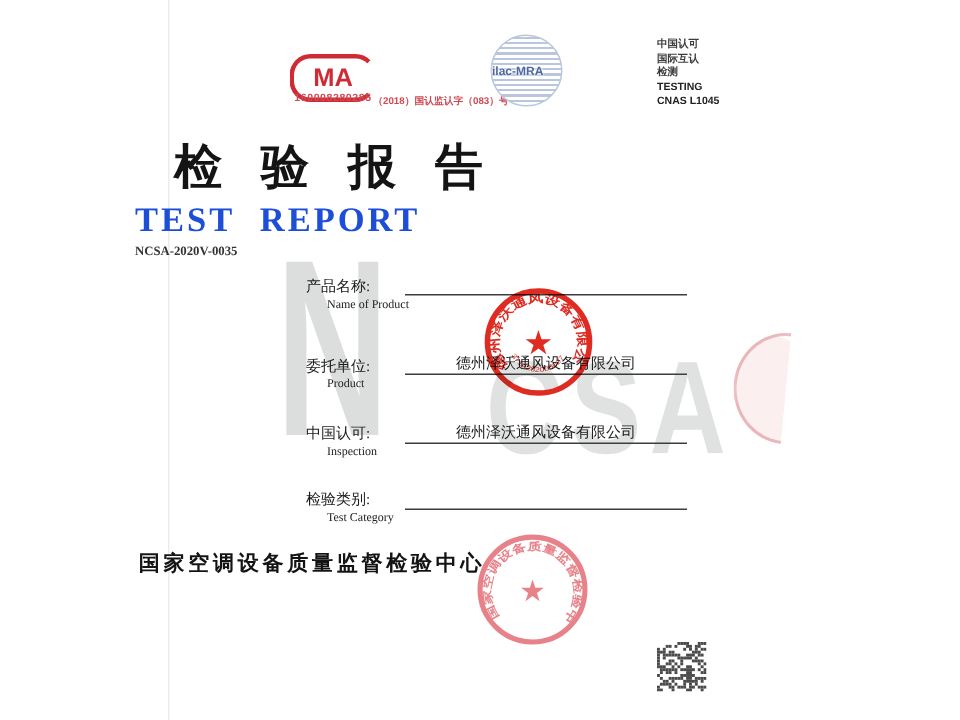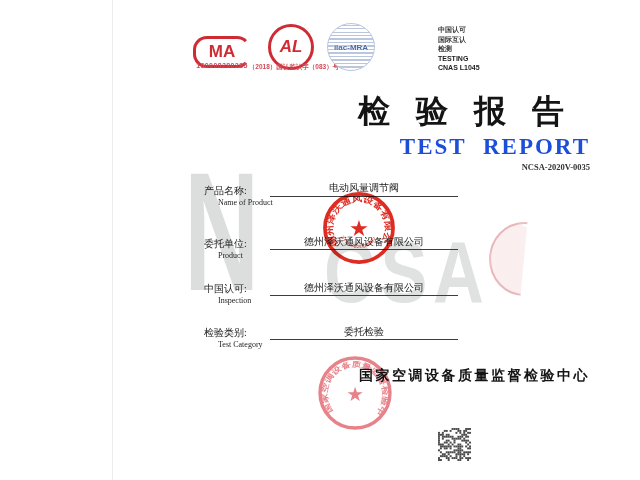--- a/index.html
+++ b/index.html
@@ -16,31 +16,31 @@
   .cma-box{left:193px;top:36px;width:52px;height:26px;border:3.5px solid #cf2b35;border-right-color:transparent;
            border-radius:14px;display:flex;align-items:center;justify-content:center;}
   .cma-inner{color:#cf2b35;font-family:"Liberation Sans", sans-serif;font-weight:900;font-size:17px;letter-spacing:0;}
   .cma-number{left:187px;top:62px;width:70px;text-align:center;color:#d04a55;font-size:7px;font-family:"Liberation Sans", sans-serif;font-weight:700;letter-spacing:.4px;}
   .cal-ring{left:268px;top:24px;width:40px;height:40px;border:3.5px solid #cf2b35;border-radius:50%;
             display:flex;align-items:center;justify-content:center;}
   .cal-inner{color:#cf2b35;font-family:"Liberation Sans", sans-serif;font-weight:900;font-style:italic;font-size:17px;}
   .cal-caption{left:246px;top:63px;width:96px;text-align:center;color:#d04a55;font-size:6.5px;font-family:"Liberation Sans", sans-serif;font-weight:700;white-space:nowrap;}
   .ilac-globe{left:327px;top:23px;width:46px;height:46px;border-radius:50%;
       background:repeating-linear-gradient(0deg,#ffffff 0 2px,#b9c6dd 2px 3.5px);
-      display:flex;align-items:center;justify-content:center;border:1px solid #b9c6dd;}
+      display:flex;align-items:center;border:1px solid #b9c6dd;}
   .ilac-label{font-family:"Liberation Sans", sans-serif;font-weight:800;font-size:8px;color:#4f69a0;
       text-shadow:0 0 2px #fff,0 0 2px #fff;}
   .cnas-box{left:382px;top:33px;width:58px;height:30px;}
   .cnas-swoosh{position:absolute;left:-3px;top:5px;width:62px;height:20px;border:2px solid #8192b8;border-radius:50%;transform:rotate(-7deg);}
   .cnas-label{position:absolute;left:3px;top:4px;font-family:"Liberation Serif", serif;font-weight:800;
       font-size:17px;color:#8192b8;background:#fff;padding:0 1px;letter-spacing:.5px;}
   .accr{left:438px;top:25px;font-family:"Liberation Sans", sans-serif;font-size:7px;line-height:9.6px;font-weight:700;color:#3c3c3c;}
   .accr .strong{color:#222;font-weight:800;}
   
-  .colc{left:90px;width:500px;text-align:right;}
+  .colc{left:90px;width:500px;text-align:left;}
   .title-cn{top:90px;font-family:"Liberation Sans", sans-serif;font-size:32px;font-weight:800;color:#141414;
             letter-spacing:26px;text-indent:26px;}
   .title-en{top:134px;font-size:23px;font-weight:600;letter-spacing:2px;word-spacing:9px;color:#1d4ed8;}
   .report-no{top:162px;font-family:Liberation Serif, serif;font-size:8.5px;color:#333;font-weight:600;}
   
   .f-label{left:204px;font-size:10px;color:#1a1a1a;white-space:nowrap;}
   .f-en{left:218px;font-size:8px;color:#222;white-space:nowrap;}
   .f-value{left:270px;width:188px;text-align:center;font-size:10px;color:#1a1a1a;white-space:nowrap;z-index:1;}
   .f-line{left:270px;width:188px;height:1px;background:#3d3d3d;}
   
@@ -66,23 +66,20 @@
   <div class="abs scan-edge"></div>
 
   <div class="abs wm wm-n">N</div>
   <div class="abs wm wm-csa">CSA</div>
 
   <div class="abs cma-box">
     <span class="cma-inner">MA</span>
   </div>
   <div class="abs cma-number">160008280285</div>
 
-  <div class="abs cal-ring">
-    <span class="cal-inner">AL</span>
-  </div>
   <div class="abs cal-caption">（2018）国认监认字（083）号</div>
 
   <div class="abs ilac-globe">
     <span class="ilac-label">ilac-MRA</span>
   </div>
 
 
   <div class="abs accr">
     <div>中国认可</div>
     <div>国际互认</div>
@@ -90,36 +87,34 @@
     <div class="strong">TESTING</div>
     <div class="strong">CNAS L1045</div>
   </div>
 
   <div class="abs colc title-cn">检验报告</div>
   <div class="abs colc title-en">TEST REPORT</div>
   <div class="abs colc report-no">NCSA-2020V-0035</div>
 
   <div class="abs f-label" style="top:184px">产品名称:</div>
   <div class="abs f-en" style="top:198px">Name of Product</div>
-  <div class="abs f-value" style="top:181px">电动风量调节阀</div>
   <div class="abs f-line" style="top:196px"></div>
 
   <div class="abs f-label" style="top:237px">委托单位:</div>
   <div class="abs f-en" style="top:251px">Product</div>
   <div class="abs f-value" style="top:235px">德州泽沃通风设备有限公司</div>
   <div class="abs f-line" style="top:249px"></div>
 
   <div class="abs f-label" style="top:282px">中国认可:</div>
   <div class="abs f-en" style="top:296px">Inspection</div>
   <div class="abs f-value" style="top:281px">德州泽沃通风设备有限公司</div>
   <div class="abs f-line" style="top:295px"></div>
 
   <div class="abs f-label" style="top:326px">检验类别:</div>
   <div class="abs f-en" style="top:340px">Test Category</div>
-  <div class="abs f-value" style="top:325px">委托检验</div>
   <div class="abs f-line" style="top:339px"></div>
 
   <div class="abs colc org-cn">国家空调设备质量监督检验中心</div>
 
   <div class="abs seal seal-company">
     <svg viewBox="0 0 100 100" width="100%" height="100%">
       <defs>
         <path id="cseal-top" d="M 22.3 72 A 35.5 35.5 0 1 1 77.7 72" fill="none"></path>
         <path id="cseal-bot" d="M 25.5 62 A 27.5 27.5 0 0 0 74.5 62" fill="none"></path>
       </defs>

